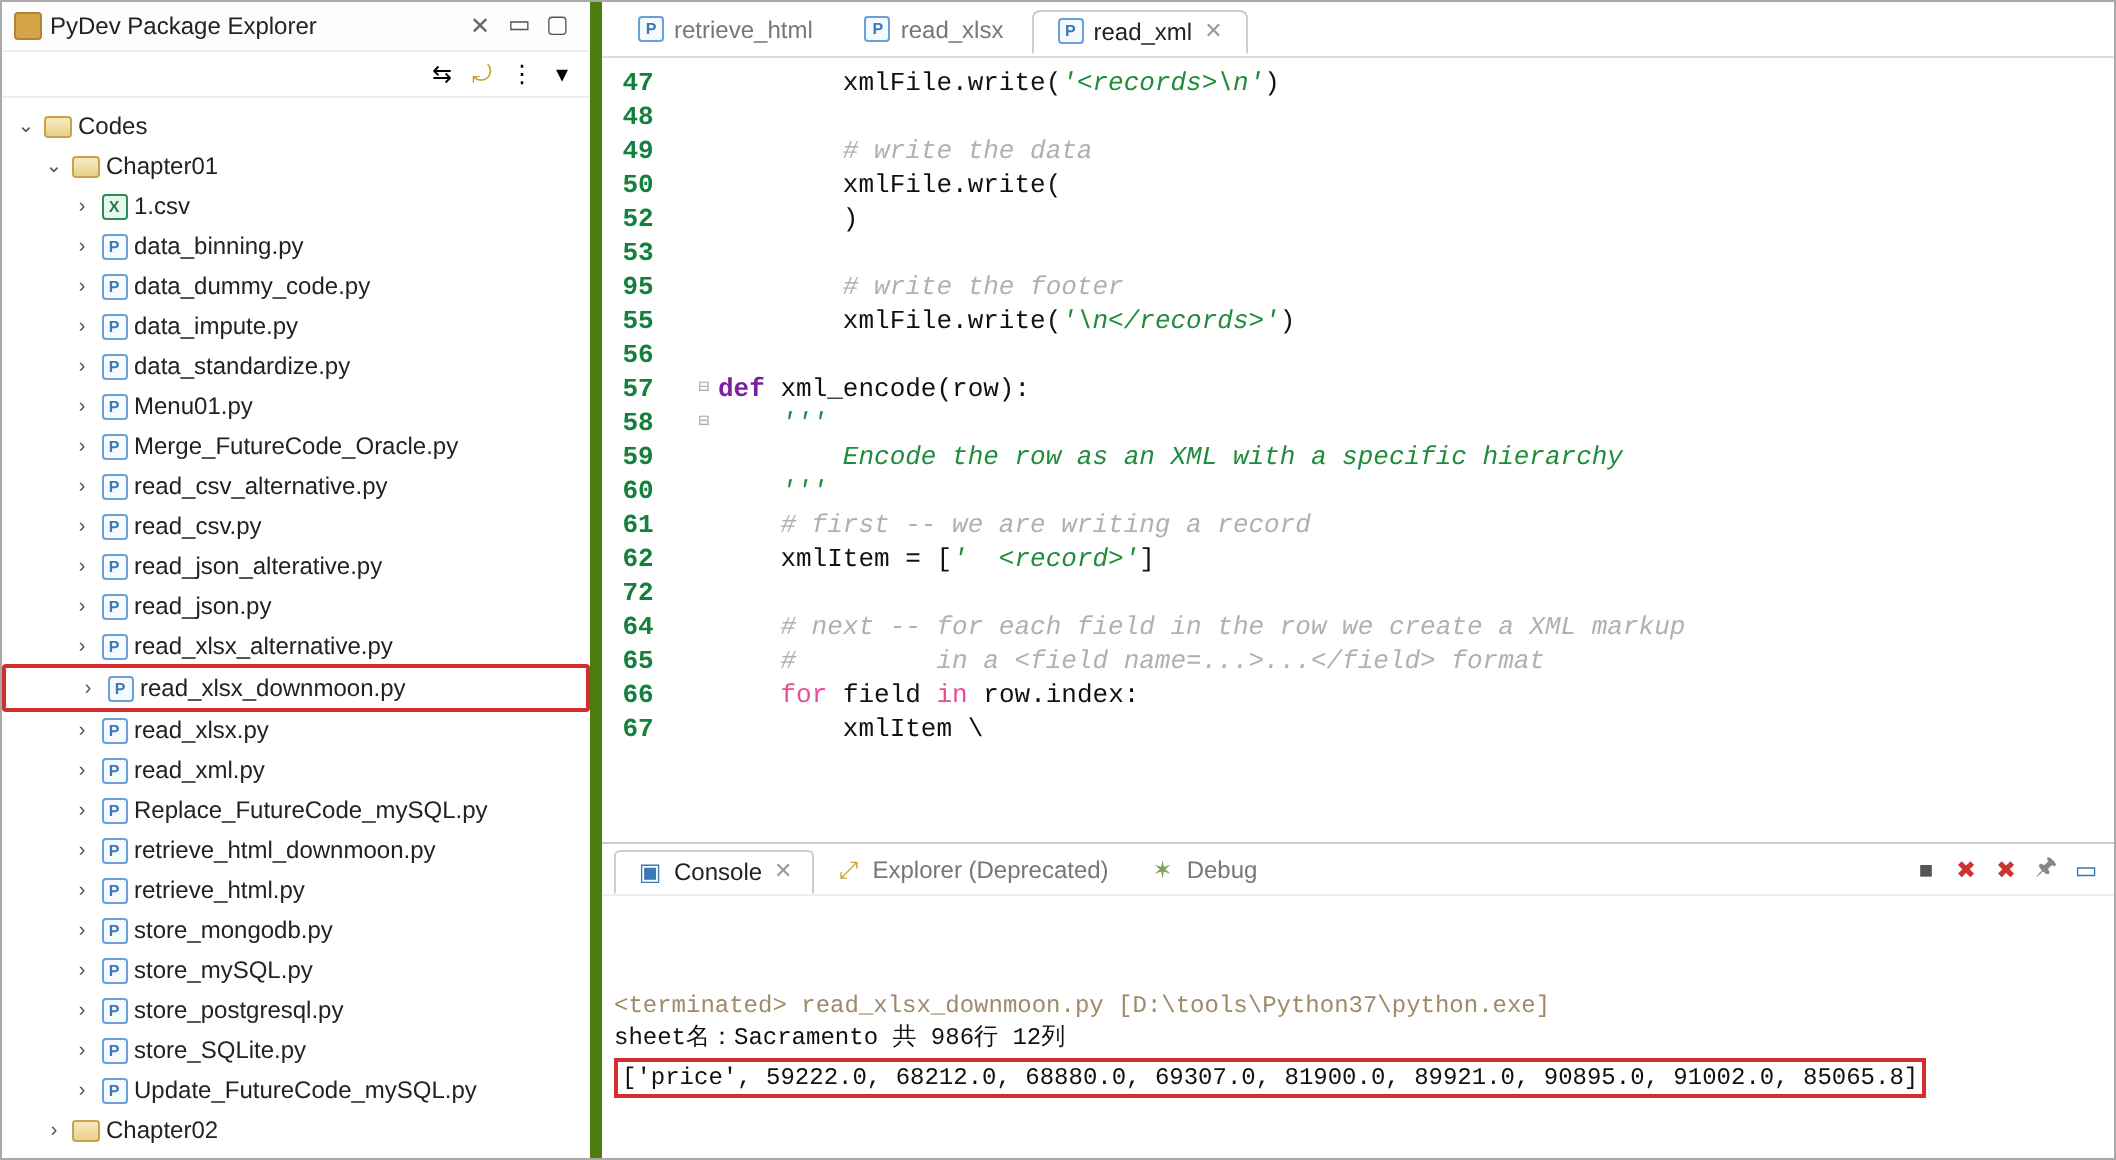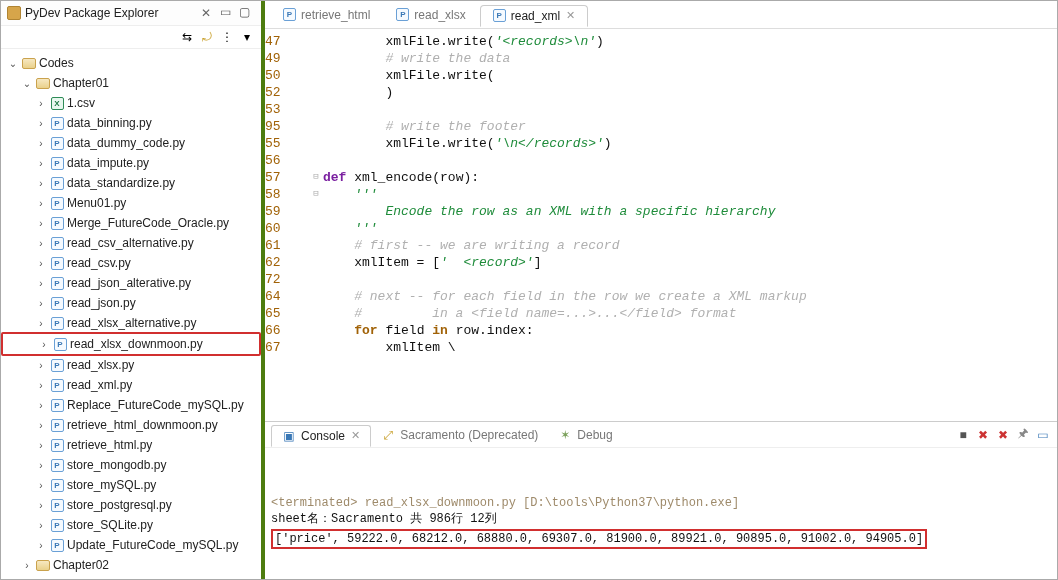--- a/index.html
+++ b/index.html
@@ -1,18 +1,18 @@
 <!DOCTYPE html>
 <html><head>
 <meta charset="utf-8">
 <style>
   * { box-sizing: border-box; margin: 0; padding: 0; }
   body { font-family: "Segoe UI", Tahoma, sans-serif; font-size: 12px; background: #fff; width: 1058px; height: 580px; overflow: hidden; border:1px solid #aaa;}
   .app { display: flex; height: 100%; }
-  .left-pane { width: 264px; border-right: 4px solid #4d7c0f; display: flex; flex-direction: column; background:#fff;}
+  .left-pane { width: 300px; border-right: 6px solid #4d7c0f; display: flex; flex-direction: column; background:#fff;}
   .pane-header { display: flex; align-items: center; padding: 4px 6px; border-bottom: 1px solid #eee; background: #fdfdfd; }
   .pane-header .pkgexp-icon { width:14px; height:14px; background:#d6a54a; border:1px solid #b08432; border-radius:2px; margin-right:4px;}
   .pane-header-title { flex: 1; font-size: 12px; color: #222; }
   .pane-header .close-x { font-size:12px; color:#666; margin-right:6px;}
   .pane-header .icon-btn { width:16px; height:16px; margin-left:3px; color:#555;}
   .toolbar-row { display:flex; justify-content:flex-end; padding:3px 6px; border-bottom:1px solid #eee;}
   .toolbar-row .ticon { width:16px; height:16px; margin-left:4px; display:flex; align-items:center; justify-content:center;}
   .tree { flex: 1; overflow: auto; padding: 4px 0; }
   .tree-row { display: flex; align-items: center; height: 20px; padding-left: 4px; white-space: nowrap; cursor: default; }
   .tree-row .twisty { width: 12px; text-align: center; color: #555; font-size: 10px;}
@@ -25,28 +25,28 @@
   .highlight-box { border: 2px solid #d12f2f; border-radius: 2px; padding: 0 1px; margin:-1px 0;}
 
   .right-pane { flex: 1; display: flex; flex-direction: column; }
   .editor-tabs { display: flex; align-items: center; border-bottom: 1px solid #ddd; height: 28px; padding-left:6px;}
   .editor-tab { display: flex; align-items: center; padding: 3px 12px; margin-right: 2px; font-size: 12px; color: #777; border-top-left-radius:4px; border-top-right-radius:4px;}
   .editor-tab .py-icon { margin-right:5px; }
   .editor-tab.active { color: #222; background:#fff; border:1px solid #ccc; border-bottom:1px solid #fff; position:relative; top:1px;}
   .editor-tab .close-x { margin-left:6px; color:#999; font-size:11px;}
   .code-area { flex: 1; overflow: auto; background: #fff; font-family: Consolas, "Courier New", monospace; font-size: 13px; padding-top:4px;}
   .code-line { display: flex; align-items:flex-start; height: 17px; line-height:17px;}
-  .gutter { width: 44px; text-align: left; color: #a16207; padding-right: 8px; user-select:none;}
+  .gutter { width: 44px; text-align: center; color: #15803d; padding-right: 8px; user-select:none;font-weight:bold;}
   .foldcol { width:14px; color:#aaa; font-size:9px; text-align:center;}
   .code-text { white-space: pre; color: #111; }
   .c-comment { color: #b0b0b0; font-style: italic; }
   .c-docstr { color: #1f8c3b; font-style: italic; }
   .c-string { color: #1f8c3b; font-style: italic;}
   .c-keyword { color: #7a1fa0; font-weight: bold; }
-  .c-kw2 { color: #a16207; font-weight: bold;}
+  .c-kw2 { color: #ec4899; font-weight: normal;}
 
   .console-pane { height: 158px; border-top: 1px solid #ccc; display:flex; flex-direction:column;}
   .console-tabs { display:flex; align-items:center; height:26px; padding:0 6px; border-bottom:1px solid #eee;}
   .console-tab { display:flex; align-items:center; padding:3px 10px; font-size:12px; color:#777; }
   .console-tab.active { color:#222; border:1px solid #ccc; border-bottom:1px solid #fff; border-top-left-radius:3px; border-top-right-radius:3px; background:#fff; position:relative; top:1px;}
   .console-tab .ci { width:14px; height:14px; margin-right:5px; display:flex; align-items:center; justify-content:center;}
   .console-tab .close-x{ margin-left:6px; color:#999; font-size:11px;}
   .console-tabs .rt { margin-left:auto; display:flex; gap:4px; }
   .console-tabs .rt .rbtn { width:16px; height:16px; display:flex; align-items:center; justify-content:center; color:#666;}
   .console-body { flex:1; overflow:auto; font-family: Consolas, "Courier New", monospace; font-size:12px; padding:4px 6px;margin-top:44px;}
@@ -279,20 +279,25 @@
           <span class="close-x">✕</span>
         </div>
       </div>
     <div class="code-area" id="code-area">
         <div class="code-line">
           <span class="gutter">47</span>
           <span class="foldcol"></span>
           <span class="code-text">        xmlFile.write(<span class="c-string">'&lt;records&gt;\n'</span>)</span>
         </div>
         <div class="code-line">
+          <span class="gutter">48</span>
+          <span class="foldcol"></span>
+          <span class="code-text"></span>
+        </div>
+        <div class="code-line">
           <span class="gutter">49</span>
           <span class="foldcol"></span>
           <span class="code-text"><span class="c-comment">        # write the data</span></span>
         </div>
         <div class="code-line">
           <span class="gutter">50</span>
           <span class="foldcol"></span>
           <span class="code-text">        xmlFile.write(</span>
         </div>
         <div class="code-line">
@@ -379,34 +384,34 @@
 
     <div class="console-pane">
       <div class="console-tabs">
         <div class="console-tab active">
           <span class="ci" style="color:#3a78b6;">▣</span>
           <span>Console</span>
           <span class="close-x">✕</span>
         </div>
         <div class="console-tab">
           <span class="ci" style="color:#c9a12e;">⤢</span>
-          <span>Sacramento (Deprecated)</span>
+          <span>Explorer (Deprecated)</span>
         </div>
         <div class="console-tab">
           <span class="ci" style="color:#7aa05a;">✶</span>
           <span>Debug</span>
         </div>
         <div class="rt">
           <span class="rbtn" style="color:#555;">■</span>
           <span class="rbtn" style="color:#c33;">✖</span>
           <span class="rbtn" style="color:#c33;">✖</span>
           <span class="rbtn" style="color:#888;">🖈</span>
           <span class="rbtn" style="color:#3a78b6;">▭</span>
         </div>
       </div>
       <div class="console-body">
         <div class="line"><span class="term"><span>&lt;terminated&gt; </span><span>read_xlsx_downmoon.py [D:\tools\Python37\python.exe]</span></span></div>
         <div class="line">sheet名：Sacramento 共 986行 12列</div>
-        <div><span class="console-highlight"><span class="line">['price', 59222.0, 68212.0, 68880.0, 69307.0, 81900.0, 89921.0, 90895.0, 91002.0, 94905.0]</span></span></div>
+        <div><span class="console-highlight"><span class="line">['price', 59222.0, 68212.0, 68880.0, 69307.0, 81900.0, 89921.0, 90895.0, 91002.0, 85065.8]</span></span></div>
       </div>
     </div>
   </div>
 </div>
 
 </body></html>

